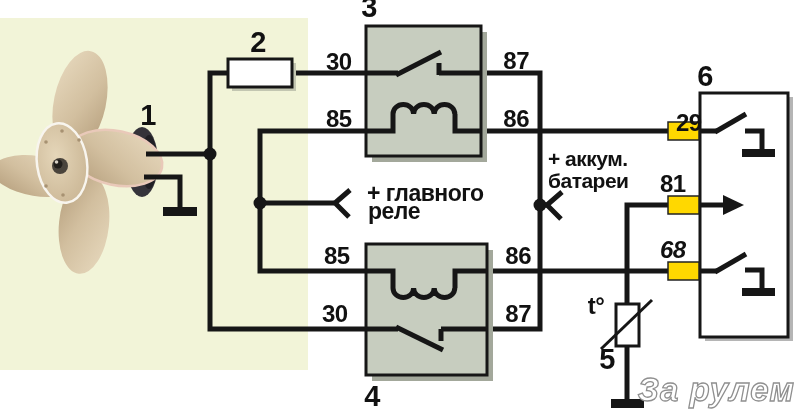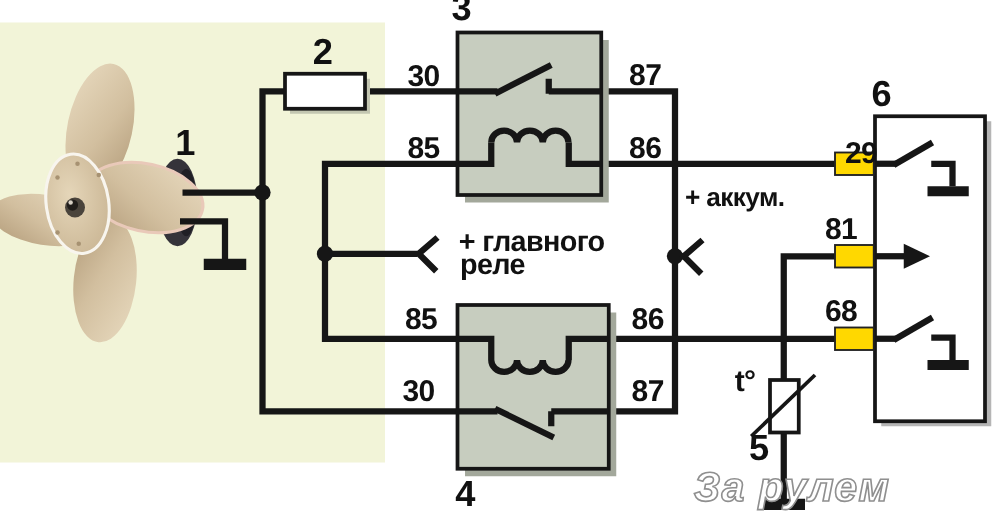--- a/index.html
+++ b/index.html
@@ -18,21 +18,21 @@
   .relaybox{fill:var(--relay-fill,#c7cdbf);stroke:var(--wire,#161616);stroke-width:3;}
   .whitebox{fill:#ffffff;stroke:var(--wire,#161616);stroke-width:3;}
   .chip{fill:var(--pin-highlight,#ffd800);stroke:#222;stroke-width:1.5;}
   .lbl{position:absolute;line-height:1.05;font-weight:700;white-space:nowrap;letter-spacing:-0.5px;}
   .num{font-size:29px;}
   .pin{font-size:24px;}
   .ann{font-size:23px;}
   .ann-sm{font-size:21px;margin-top:12px;}
   .c{text-align:center;} .r{text-align:left;} .l{text-align:right;}
   .watermark{
-    position:absolute;right:5px;top:371px;width:240px;
+    position:absolute;right:5px;top:371px;width:240px;text-align:right;
     font-size:33px;font-style:italic;font-weight:700;letter-spacing:1px;
     color:#9a9a9a;
   }
   @supports (-webkit-text-stroke: 1px black){
     .watermark{-webkit-text-stroke:1.3px var(--watermark-outline,#8f8f8f);-webkit-text-fill-color:#ffffff;}
   }
 </style>
 </head>
 <body>
 
@@ -176,20 +176,21 @@
   <div class="lbl pin l" style="left:489px;top:48px;width:40px;">87</div>
   <div class="lbl pin l" style="left:489px;top:106px;width:40px;">86</div>
 
   <div class="lbl pin r" style="left:324px;top:243px;width:34px;">85</div>
   <div class="lbl pin r" style="left:322px;top:301px;width:34px;">30</div>
   <div class="lbl pin l" style="left:491px;top:243px;width:40px;">86</div>
   <div class="lbl pin l" style="left:491px;top:301px;width:40px;">87</div>
 
   <div class="lbl pin r" style="left:676px;top:98px;width:36px;margin-top:12px;">29</div>
   <div class="lbl pin r" style="left:660px;top:171px;width:36px;">81</div>
-  <div class="lbl pin r" style="left:660px;top:237px;width:36px;">68</div>
+  <div class="lbl pin r" style="left:660px;top:237px;width:36px;font-style:italic;">68</div>
 
   <div class="lbl ann l" style="left:352px;top:181px;margin-left:15px;">+ главного</div>
   <div class="lbl ann l" style="left:368px;top:199px;">реле</div>
   <div class="lbl ann-sm l" style="left:548px;top:136px;font-weight:700;position:absolute;">+ аккум.</div>
+  <div class="lbl ann-sm l" style="left:548px;top:158px;font-weight:700;position:absolute;">батареи</div>
 
   <div class="watermark">За рулем</div>
 </div>
 
 </body></html>

